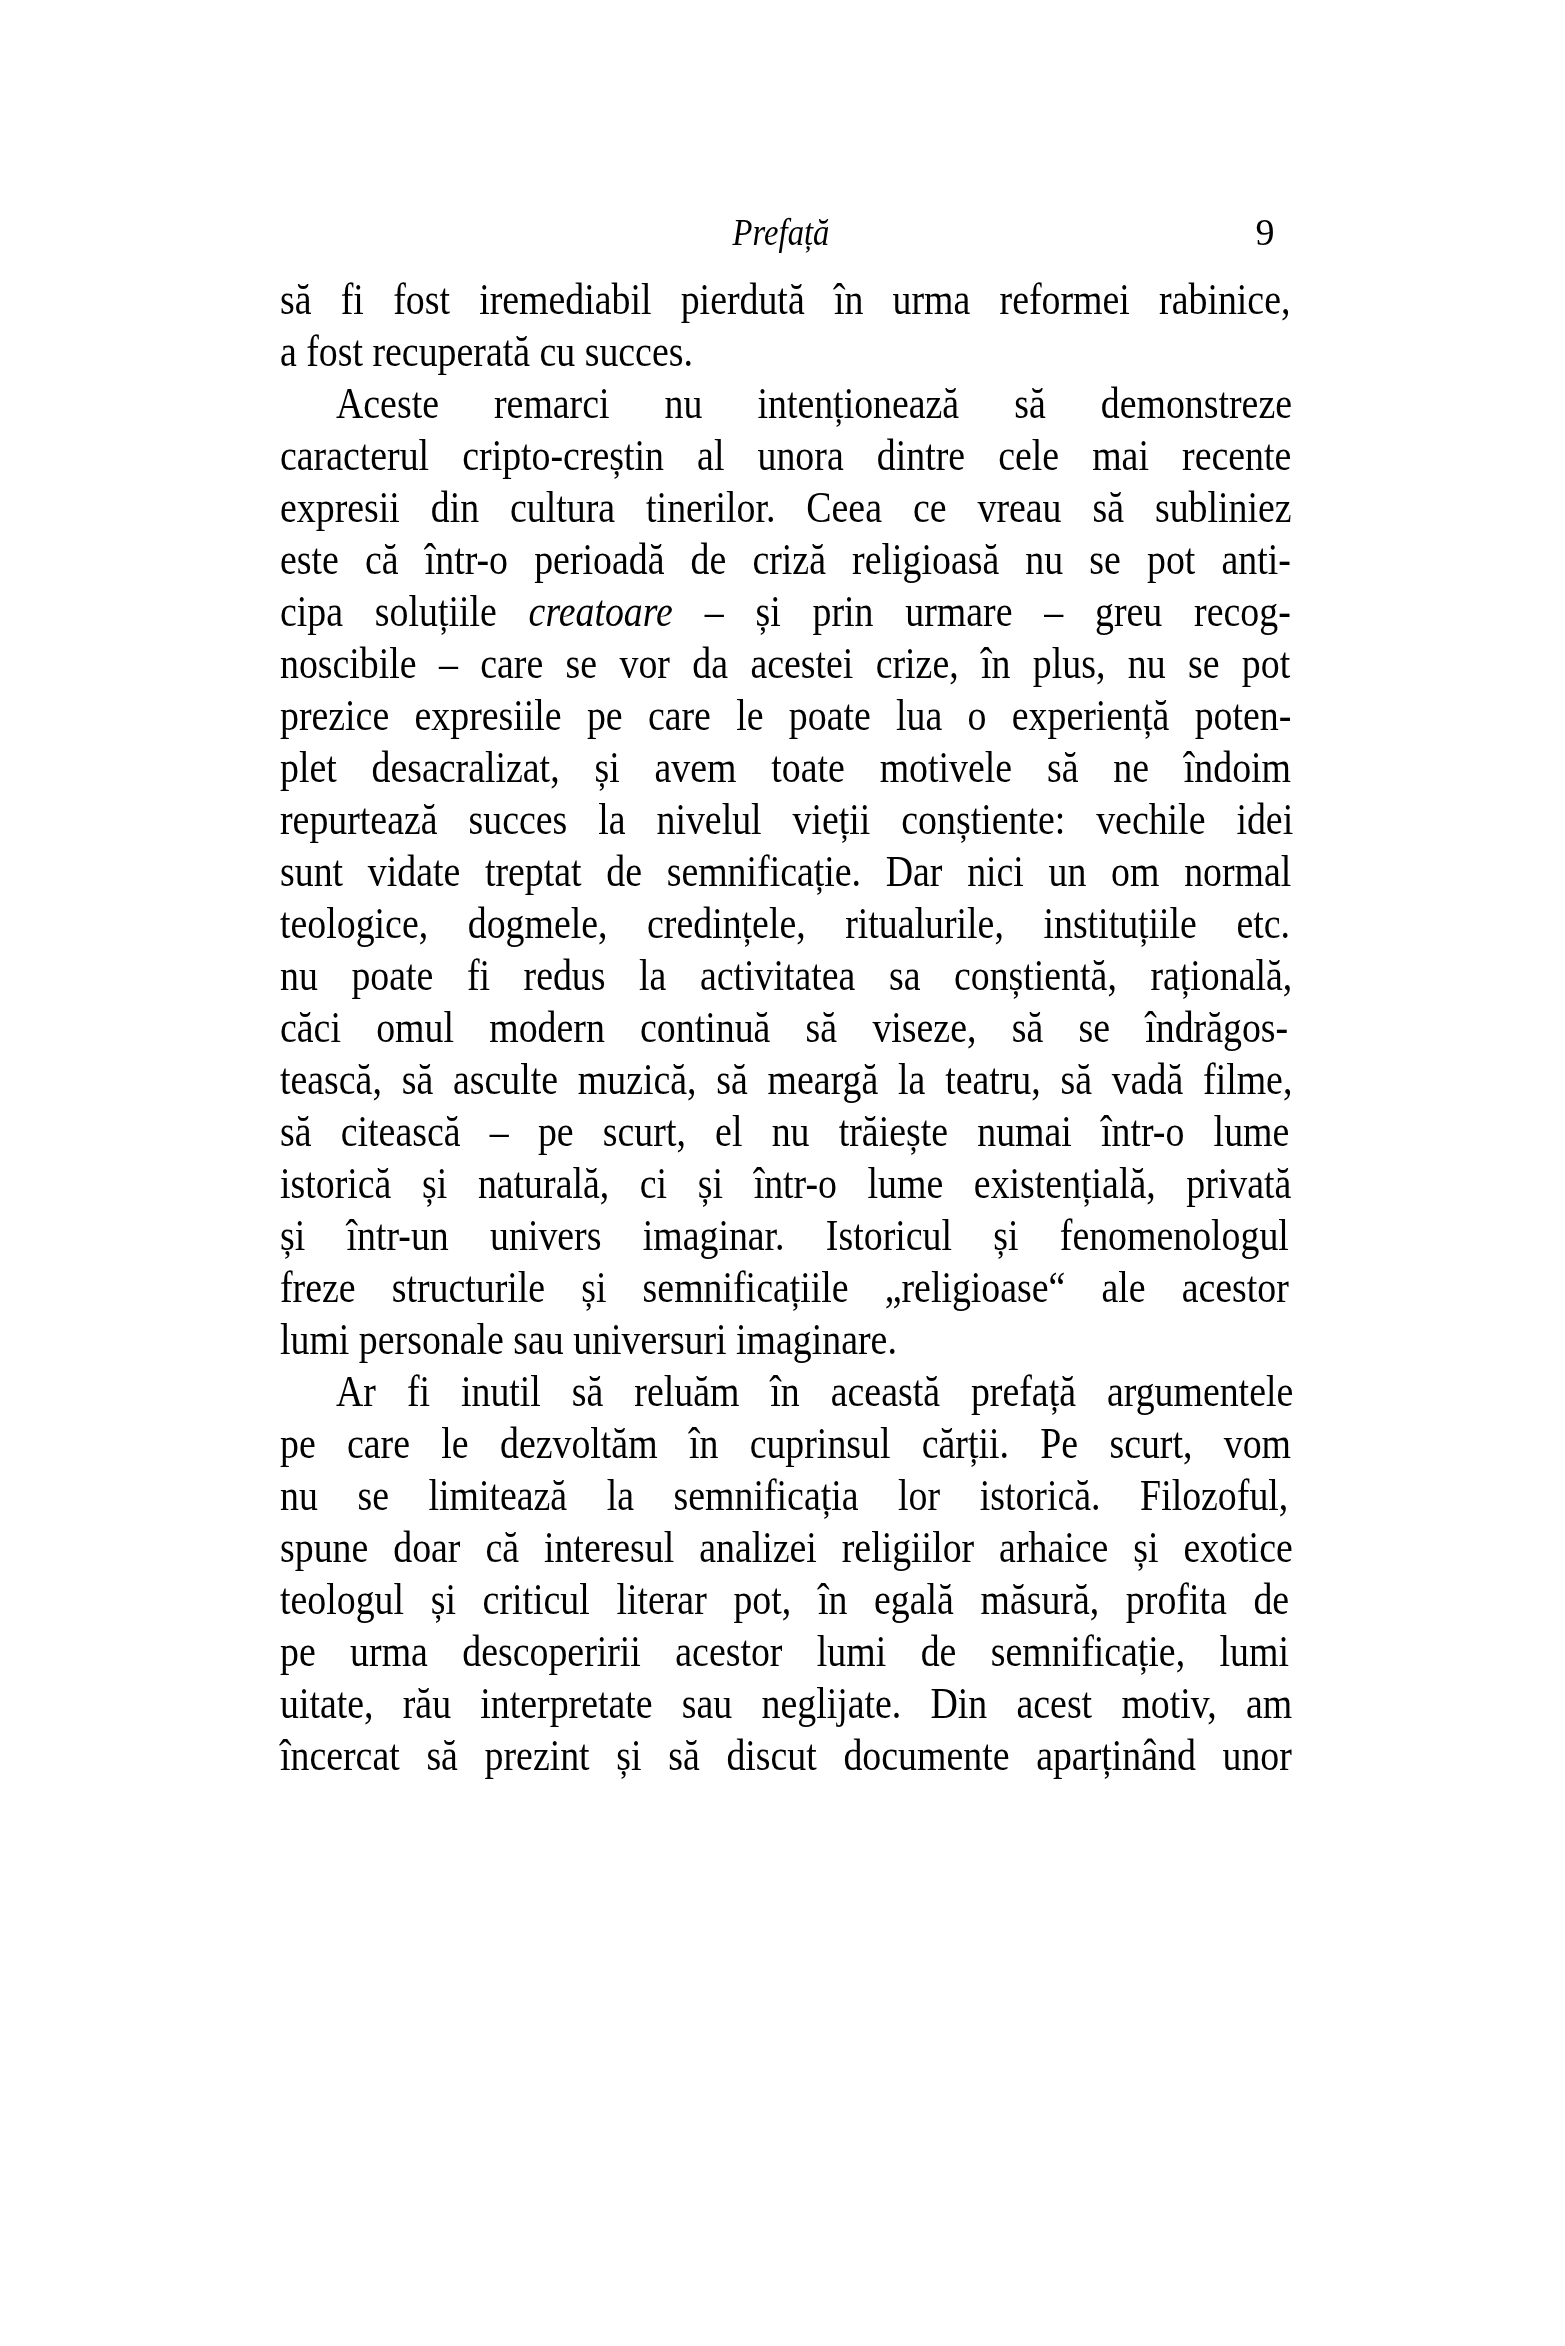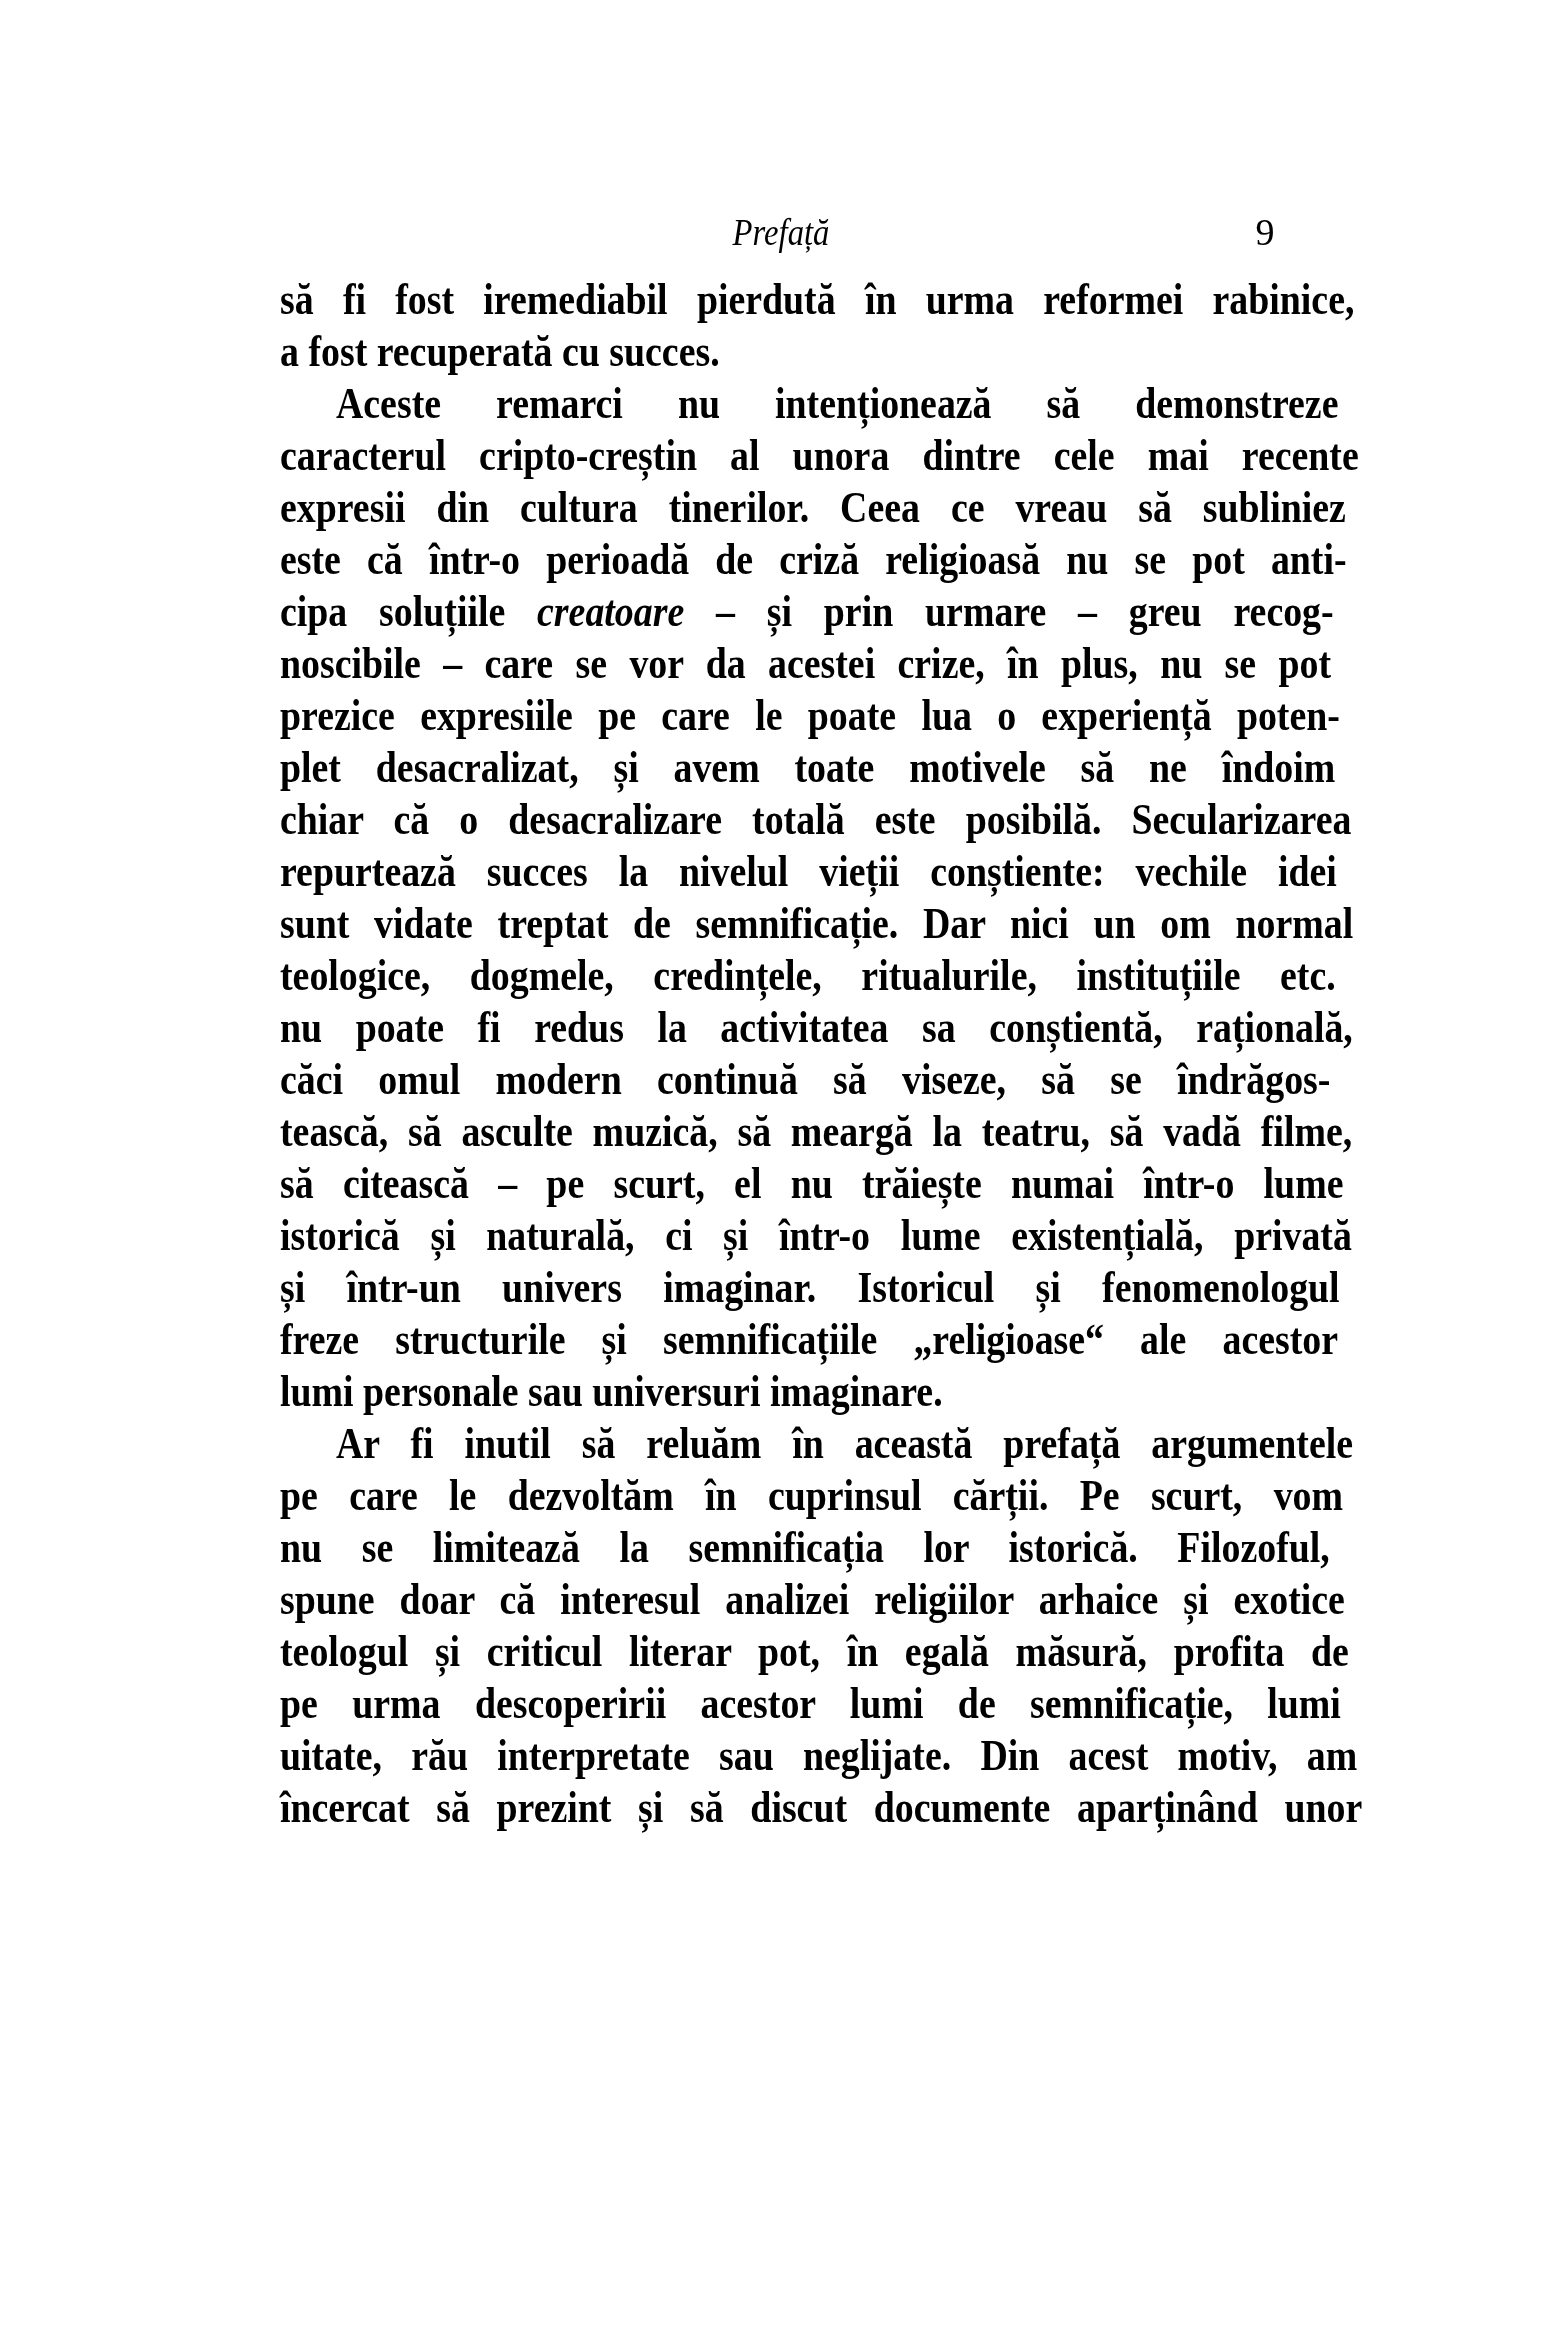--- a/index.html
+++ b/index.html
@@ -16,21 +16,20 @@
   .page-number {
     position: absolute; right: 7.6px; top: 0;
   }
   .body-text {
     position: absolute; left: 280px; top: 274px; width: 1002px;
     font-family: "Liberation Serif", serif; font-size: 44px;
   }
   .line {
     height: 52px; line-height: 52px; white-space: nowrap; overflow: visible;
     position: relative;
-    font-weight: bold;
   }
   .line-inner {
     display: inline-block; transform-origin: left center; white-space: nowrap;
   }
   .indent { padding-left: 56px; }
   em { font-style: italic; }
 </style>
 </head>
 <body>
 
@@ -43,21 +42,20 @@
       <div class="line"><span class="line-inner" style="word-spacing: 23px; transform: scaleX(0.86);"><span>să</span> <span>fi</span> <span>fost</span> <span>iremediabil</span> <span>pierdută</span> <span>în</span> <span>urma</span> <span>reformei</span> <span>rabinice,</span></span></div>
       <div class="line"><span class="line-inner" style="transform: scaleX(0.86);"><span>a</span> <span>fost</span> <span>recuperată</span> <span>cu</span> <span>succes.</span></span></div>
       <div class="line indent"><span class="line-inner" style="word-spacing: 53px; transform: scaleX(0.86);"><span>Aceste</span> <span>remarci</span> <span>nu</span> <span>intenționează</span> <span>să</span> <span>demonstreze</span></span></div>
       <div class="line"><span class="line-inner" style="word-spacing: 27.5px; transform: scaleX(0.86);"><span>caracterul</span> <span>cripto-creștin</span> <span>al</span> <span>unora</span> <span>dintre</span> <span>cele</span> <span>mai</span> <span>recente</span></span></div>
       <div class="line"><span class="line-inner" style="word-spacing: 25px; transform: scaleX(0.86);"><span>expresii</span> <span>din</span> <span>cultura</span> <span>tinerilor.</span> <span>Ceea</span> <span>ce</span> <span>vreau</span> <span>să</span> <span>subliniez</span></span></div>
       <div class="line"><span class="line-inner" style="word-spacing: 19.4px; transform: scaleX(0.86);"><span>este</span> <span>că</span> <span>într-o</span> <span>perioadă</span> <span>de</span> <span>criză</span> <span>religioasă</span> <span>nu</span> <span>se</span> <span>pot</span> <span>anti-</span></span></div>
       <div class="line"><span class="line-inner" style="word-spacing: 26px; transform: scaleX(0.86);"><span>cipa</span> <span>soluțiile</span> <em>creatoare</em> <span>–</span> <span>și</span> <span>prin</span> <span>urmare</span> <span>–</span> <span>greu</span> <span>recog-</span></span></div>
       <div class="line"><span class="line-inner" style="word-spacing: 15px; transform: scaleX(0.86);"><span>noscibile</span> <span>–</span> <span>care</span> <span>se</span> <span>vor</span> <span>da</span> <span>acestei</span> <span>crize,</span> <span>în</span> <span>plus,</span> <span>nu</span> <span>se</span> <span>pot</span></span></div>
       <div class="line"><span class="line-inner" style="word-spacing: 18.4px; transform: scaleX(0.86);"><span>prezice</span> <span>expresiile</span> <span>pe</span> <span>care</span> <span>le</span> <span>poate</span> <span>lua</span> <span>o</span> <span>experiență</span> <span>poten-</span></span></div>
       <div class="line"><span class="line-inner" style="word-spacing: 29.5px; transform: scaleX(0.86);"><span>plet</span> <span>desacralizat,</span> <span>și</span> <span>avem</span> <span>toate</span> <span>motivele</span> <span>să</span> <span>ne</span> <span>îndoim</span></span></div>
-      <div class="line"><span class="line-inner" style="word-spacing: 24px; transform: scaleX(0.86);"><span>chiar</span> <span>că</span> <span>o</span> <span>desacralizare</span> <span>totală</span> <span>este</span> <span>posibilă.</span> <span>Secularizarea</span></span></div>
       <div class="line"><span class="line-inner" style="word-spacing: 25px; transform: scaleX(0.86);"><span>repurtează</span> <span>succes</span> <span>la</span> <span>nivelul</span> <span>vieții</span> <span>conștiente:</span> <span>vechile</span> <span>idei</span></span></div>
       <div class="line"><span class="line-inner" style="word-spacing: 17.7px; transform: scaleX(0.86);"><span>sunt</span> <span>vidate</span> <span>treptat</span> <span>de</span> <span>semnificație.</span> <span>Dar</span> <span>nici</span> <span>un</span> <span>om</span> <span>normal</span></span></div>
       <div class="line"><span class="line-inner" style="word-spacing: 35px; transform: scaleX(0.86);"><span>teologice,</span> <span>dogmele,</span> <span>credințele,</span> <span>ritualurile,</span> <span>instituțiile</span> <span>etc.</span></span></div>
       <div class="line"><span class="line-inner" style="word-spacing: 28px; transform: scaleX(0.86);"><span>nu</span> <span>poate</span> <span>fi</span> <span>redus</span> <span>la</span> <span>activitatea</span> <span>sa</span> <span>conștientă,</span> <span>rațională,</span></span></div>
       <div class="line"><span class="line-inner" style="word-spacing: 30px; transform: scaleX(0.86);"><span>căci</span> <span>omul</span> <span>modern</span> <span>continuă</span> <span>să</span> <span>viseze,</span> <span>să</span> <span>se</span> <span>îndrăgos-</span></span></div>
       <div class="line"><span class="line-inner" style="word-spacing: 12px; transform: scaleX(0.86);"><span>tească,</span> <span>să</span> <span>asculte</span> <span>muzică,</span> <span>să</span> <span>meargă</span> <span>la</span> <span>teatru,</span> <span>să</span> <span>vadă</span> <span>filme,</span></span></div>
       <div class="line"><span class="line-inner" style="word-spacing: 23px; transform: scaleX(0.86);"><span>să</span> <span>citească</span> <span>–</span> <span>pe</span> <span>scurt,</span> <span>el</span> <span>nu</span> <span>trăiește</span> <span>numai</span> <span>într-o</span> <span>lume</span></span></div>
       <div class="line"><span class="line-inner" style="word-spacing: 24.6px; transform: scaleX(0.86);"><span>istorică</span> <span>și</span> <span>naturală,</span> <span>ci</span> <span>și</span> <span>într-o</span> <span>lume</span> <span>existențială,</span> <span>privată</span></span></div>
       <div class="line"><span class="line-inner" style="word-spacing: 37px; transform: scaleX(0.86);"><span>și</span> <span>într-un</span> <span>univers</span> <span>imaginar.</span> <span>Istoricul</span> <span>și</span> <span>fenomenologul</span></span></div>
       <div class="line"><span class="line-inner" style="word-spacing: 31px; transform: scaleX(0.86);"><span>freze</span> <span>structurile</span> <span>și</span> <span>semnificațiile</span> <span>„religioase“</span> <span>ale</span> <span>acestor</span></span></div>

